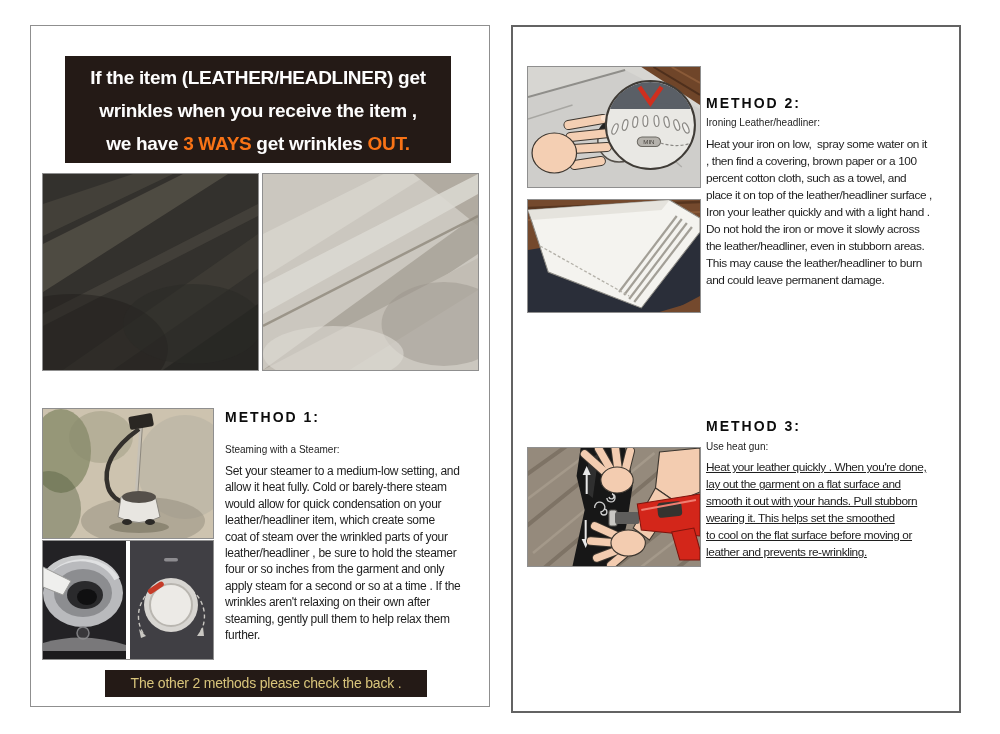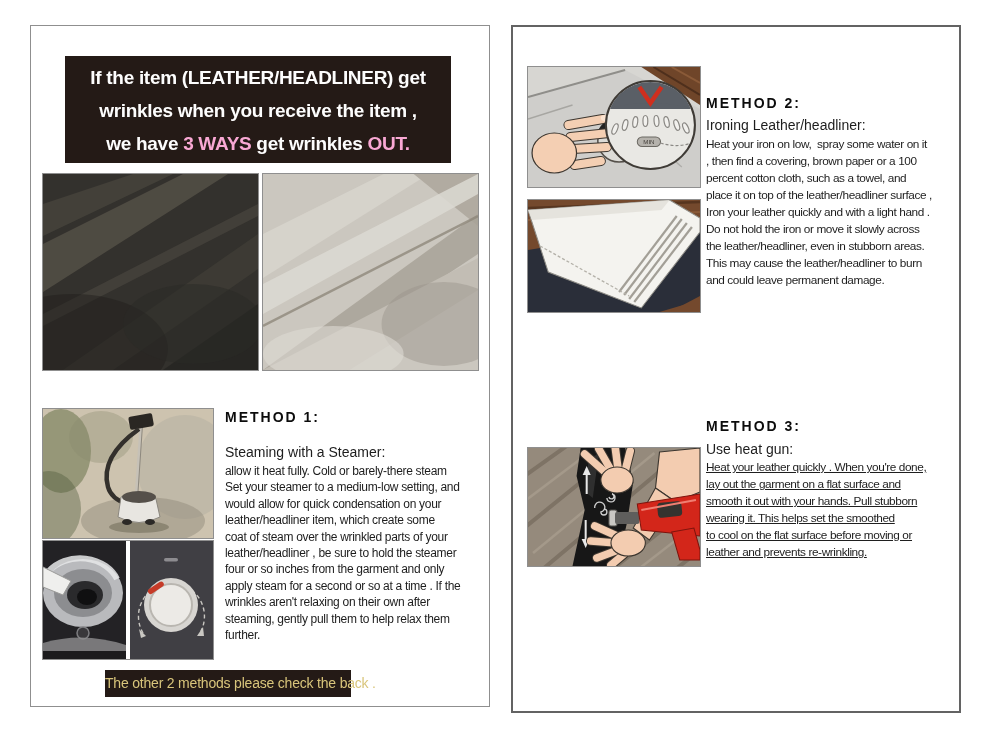--- a/index.html
+++ b/index.html
@@ -13,27 +13,27 @@
   .abs{position:absolute;}
   .photo{position:absolute;border:1px solid #8f8f8f;overflow:hidden;background:#e8e6e1;}
   .photo svg{display:block;width:100%;height:100%;}
   .hdr-box{
     position:absolute;left:34px;top:30px;width:386px;height:107px;
     background:#241a16;text-align:center;padding-top:5px;box-sizing:border-box;
   }
   .hdr-line{
     font-weight:bold;font-size:19px;line-height:33px;color:#fdfdfd;letter-spacing:-0.3px;white-space:pre;
   }
-  .hl{color:#f9a8d4;}
+  .hl{color:#f97316;}
   .m-title{font-weight:bold;font-size:14px;letter-spacing:2px;color:#0c0c0c;white-space:pre;}
-  .m-sub{font-size:14px;color:#1d1d1d;white-space:pre;}
+  .m-sub{font-size:10px;color:#1d1d1d;white-space:pre;}
   .tline{font-size:12px;line-height:16.4px;letter-spacing:-0.3px;color:#1d1d1d;white-space:pre;}
   #m2-lines .tline, #m3-lines .tline{font-size:11.8px;line-height:17px;letter-spacing:-0.4px;}
   .banner{
-    position:absolute;left:74px;top:644px;width:246px;height:27px;background:#241a16;
+    position:absolute;left:74px;top:644px;width:322px;height:27px;background:#241a16;
     text-align:center;
   }
   .banner-text{font-size:14px;line-height:27px;color:#d9c57b;letter-spacing:-0.2px;white-space:pre;}
 </style>
 </head>
 <body>
 
 <div class="panel" id="left-panel">
 
   <div class="hdr-box">
@@ -109,22 +109,22 @@
       <polygon points="160,86 154,95 161,95" fill="#c9c7c2"></polygon>
       <circle cx="128" cy="64" r="27" fill="#d7d5d1"></circle>
       <circle cx="128" cy="64" r="21" fill="#eceae6" stroke="#b9b6b0" stroke-width="2"></circle>
       <rect x="104" y="44" width="18" height="5.5" rx="2.75" fill="#c63b28" transform="rotate(-34 113 47)"></rect>
     </svg>
   </div>
 
   <div class="abs m-title" style="left:194px;top:383px;">METHOD 1:</div>
   <div class="abs m-sub" style="left:194px;top:418px;">Steaming with a Steamer:</div>
   <div class="abs" id="m1-lines" style="left:194px;top:437px;width:264px;">
+      <div class="tline">Set your steamer to a medium-low setting, and</div>
       <div class="tline">allow it heat fully. Cold or barely-there steam</div>
-      <div class="tline">Set your steamer to a medium-low setting, and</div>
       <div class="tline">would allow for quick condensation on your</div>
       <div class="tline">leather/headliner item, which create some</div>
       <div class="tline">coat of steam over the wrinkled parts of your</div>
       <div class="tline">leather/headliner , be sure to hold the steamer</div>
       <div class="tline">four or so inches from the garment and only</div>
       <div class="tline">apply steam for a second or so at a time . If the</div>
       <div class="tline">wrinkles aren't relaxing on their own after</div>
       <div class="tline">steaming, gently pull them to help relax them</div>
       <div class="tline">further.</div>
     </div>

